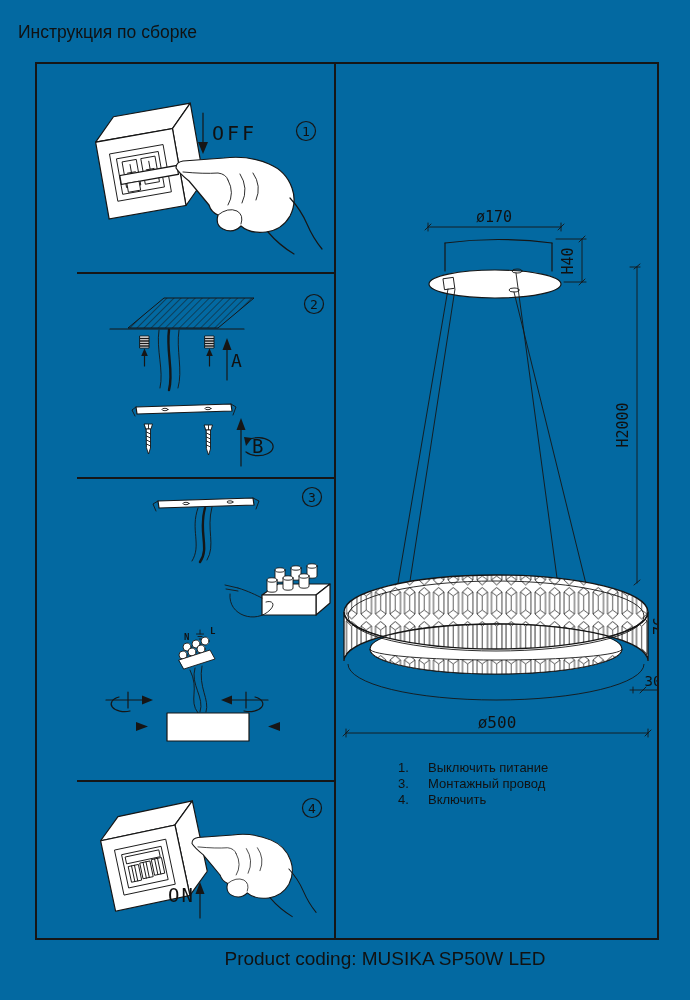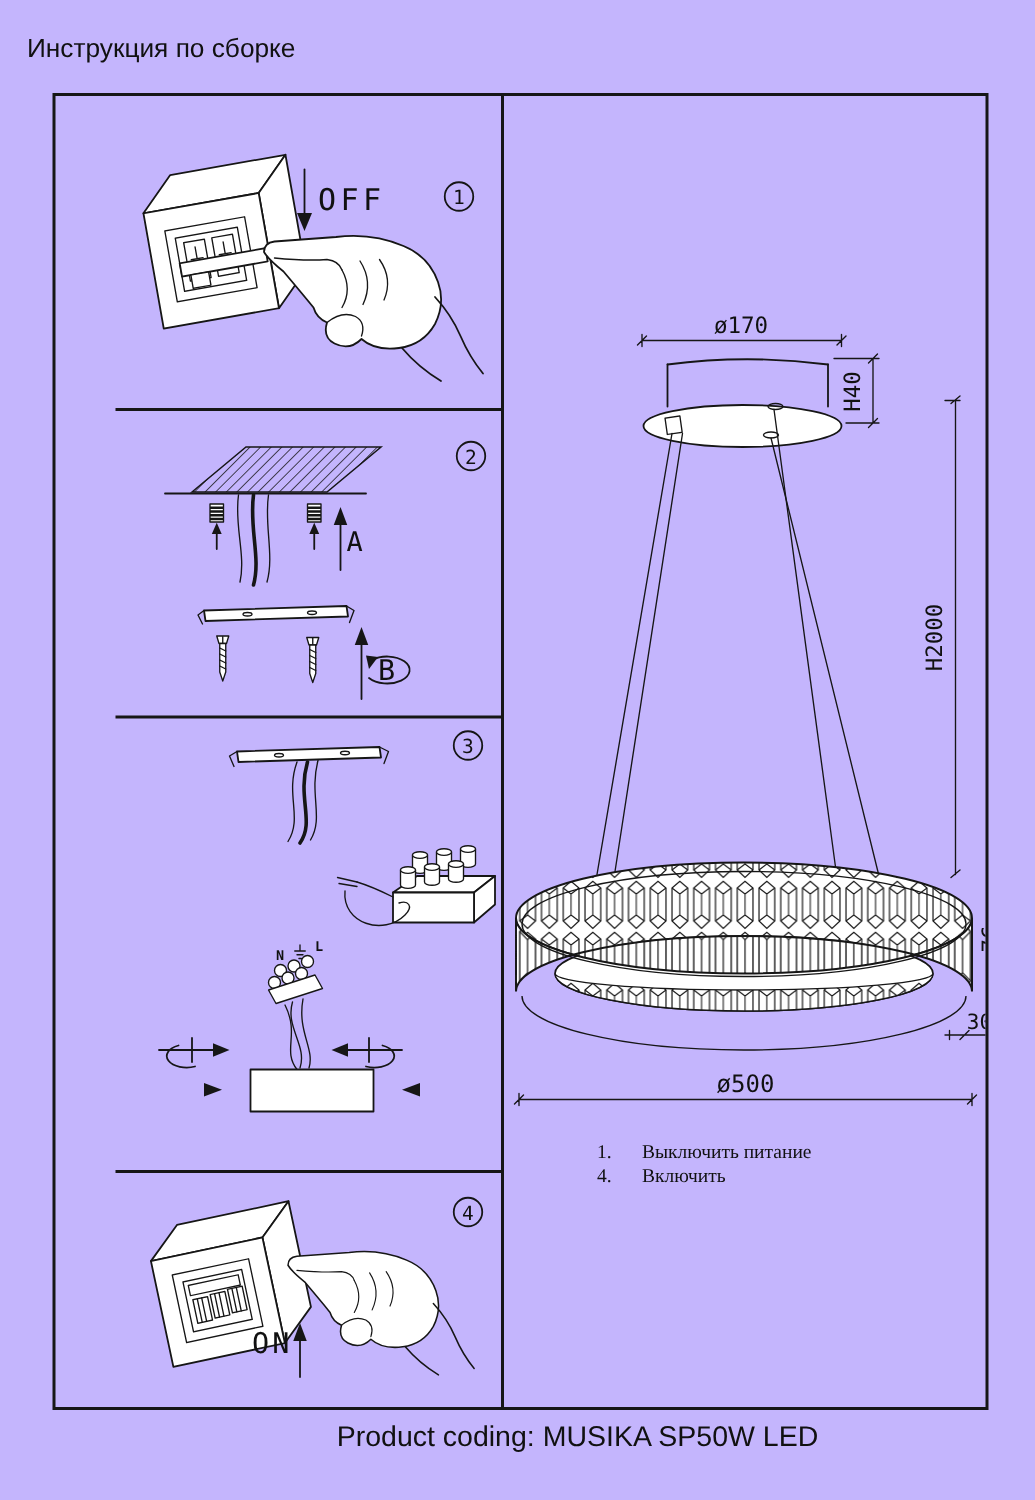--- a/index.html
+++ b/index.html
@@ -1,34 +1,34 @@
 <!DOCTYPE html>
 <html><head>
 <meta charset="utf-8">
 <style>
   html,body{margin:0;padding:0;background:#fff;}
-  .page{position:relative;width:690px;height:1000px;background:#c4b5fd;
+  .page{position:relative;width:690px;height:1000px;background:#0369a1;
         font-family:"Liberation Sans",sans-serif;color:#111;overflow:hidden;}
   .title{position:absolute;left:18px;top:22px;font-size:17.5px;color:#111;}
   .frame{position:absolute;left:35px;top:62px;width:620px;height:874px;border:2px solid #161616;display:flex;}
   .col-left{width:257px;border-right:2px solid #161616;display:flex;flex-direction:column;padding-left:40px;}
   .cell{position:relative;overflow:hidden;}
   .cell-1{height:208px;border-bottom:2px solid #161616;}
   .cell-2{height:203px;border-bottom:2px solid #161616;}
   .cell-3{height:301px;border-bottom:2px solid #161616;}
   .cell-4{flex:1;}
   .col-right{flex:1;position:relative;overflow:hidden;}
   svg{display:block;}
   .ln{stroke:#161616;stroke-width:1.2;fill:none;stroke-linecap:round;stroke-linejoin:round;}
   .lnthin{stroke:#161616;stroke-width:0.9;fill:none;stroke-linecap:round;stroke-linejoin:round;}
   .lnthick{stroke:#161616;stroke-width:2.4;fill:none;stroke-linecap:round;}
   .fillwhite{fill:#fff;}
   .solid{fill:#161616;stroke:none;}
   .cad{font-family:"DejaVu Sans Mono",monospace;fill:#111;}
-  .notes{position:absolute;top:696px;left:62px;font-size:13px;line-height:15.8px;color:#111;font-family:Liberation Serif, serif;}
+  .notes{position:absolute;top:696px;left:62px;font-size:13px;line-height:15.8px;color:#111;}
   .note-row{white-space:nowrap;}
   .note-num{display:inline-block;width:30px;}
   .caption{position:absolute;top:948px;left:0;width:100%;text-align:center;font-size:19px;color:#111;padding-left:40px;}
 </style>
 </head>
 <body>
 
 <div class="page">
 
   <div class="title">Инструкция по сборке</div>
@@ -303,20 +303,21 @@
         </g>
 
         <g>
           <path class="lnthin" d="M306,729 v8 M608,729 v8 M306,733 H608 M303,736 L309,730 M605,736 L611,730"></path>
           <text class="cad" x="457" y="728" font-size="16" text-anchor="middle">ø500</text>
         </g>
       </svg>
 
       <div class="notes">
         <div class="note-row"><span class="note-num">1.</span><span>Выключить питание</span></div>
+        <div class="note-row"><span class="note-num">3.</span><span>Монтажный провод</span></div>
         <div class="note-row"><span class="note-num">4.</span><span>Включить</span></div>
       </div>
     </div>
 
   </div>
 
   <div class="caption">Product coding: MUSIKA SP50W LED</div>
 
 </div>
 

